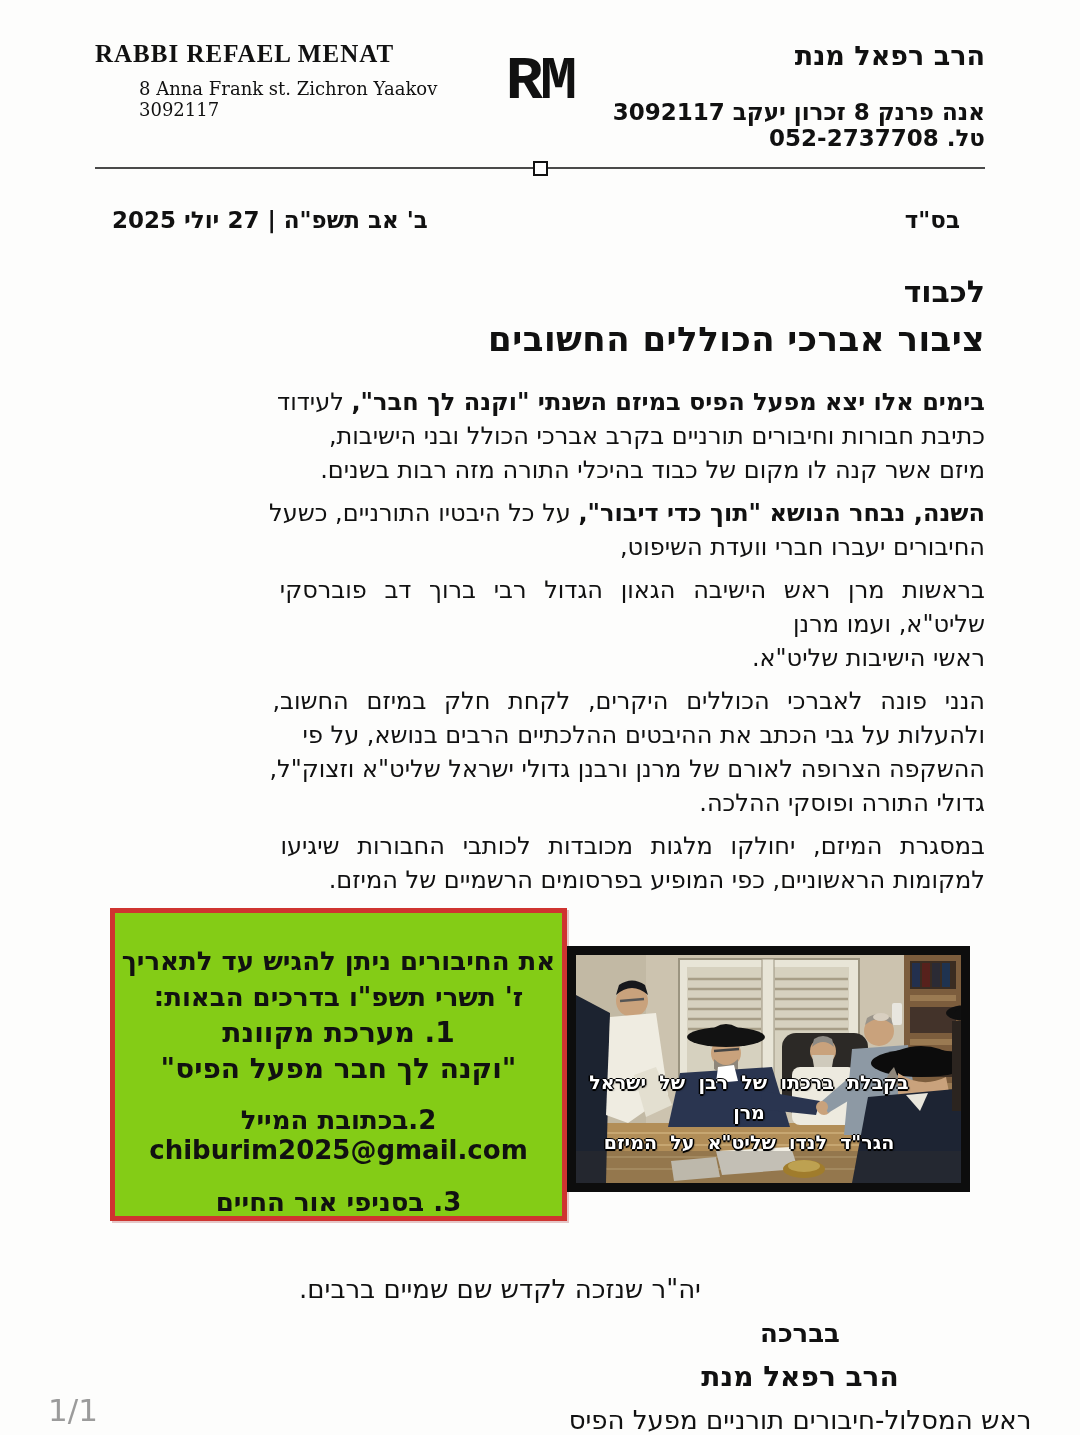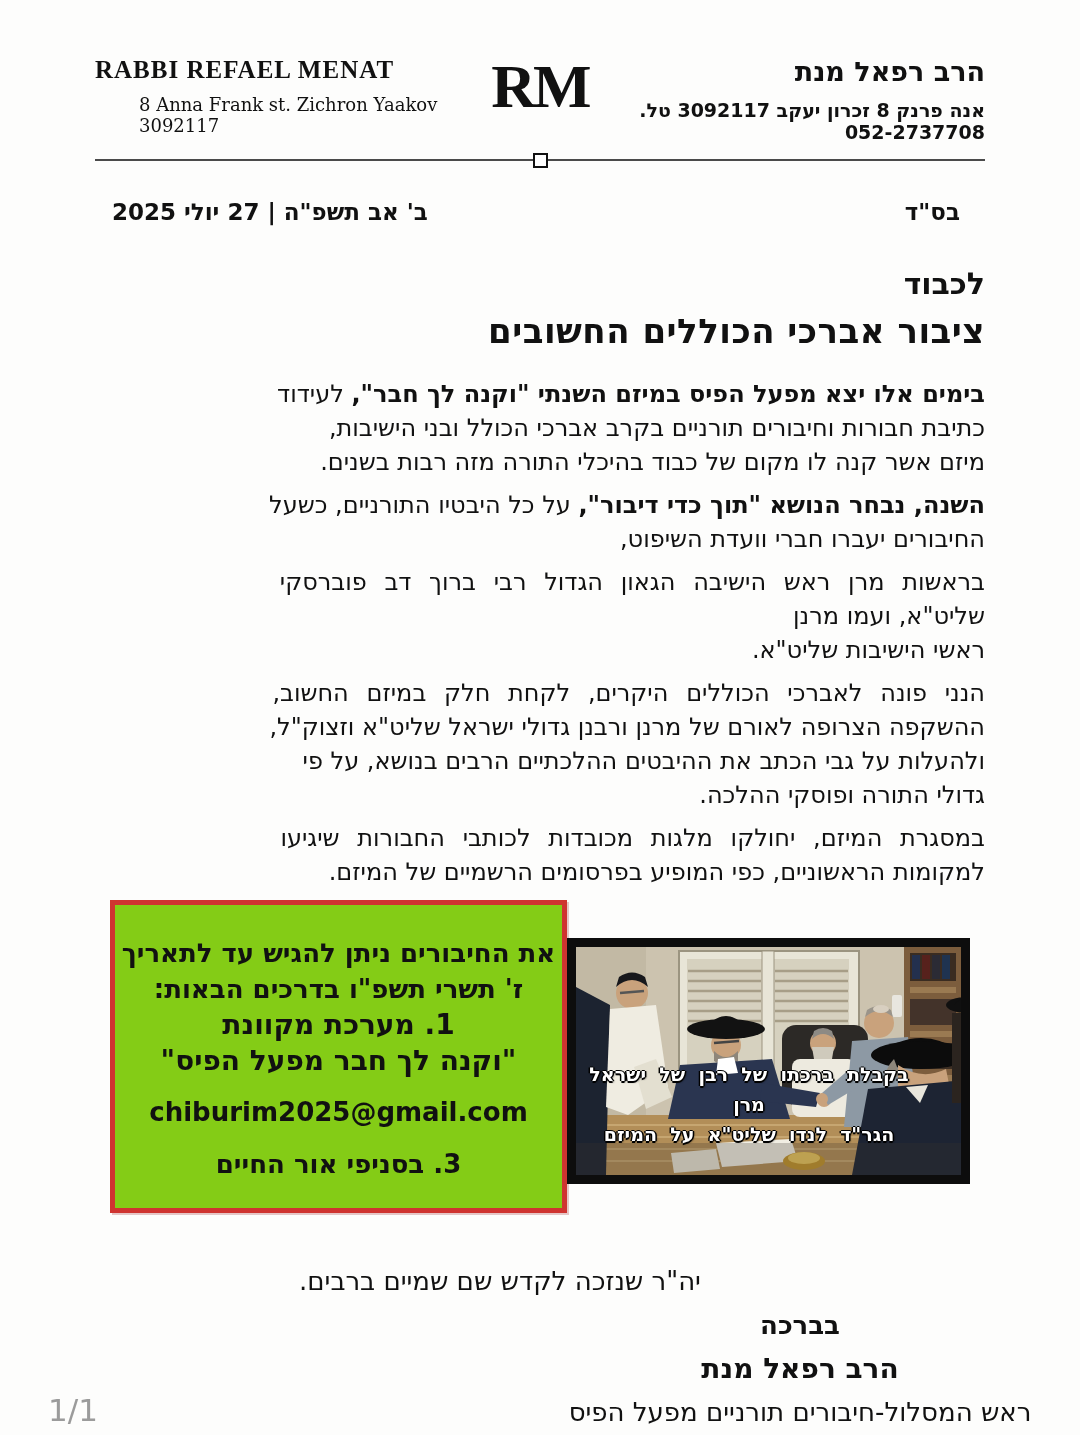--- a/index.html
+++ b/index.html
@@ -5,32 +5,32 @@
   html,body{margin:0;padding:0;}
   body{
     width:1080px;height:1435px;background:#ffffff;position:relative;
     font-family:"DejaVu Sans",sans-serif;color:#111;overflow:hidden;
   }
   .page{position:relative;width:1080px;height:1435px;background:#fdfdfc;}
 
   
   .letterhead{
     display:flex;justify-content:space-between;align-items:flex-start;
-    padding:56px 95px 0 95px;
+    padding:40px 95px 0 95px;
   }
   .lh-en{width:380px;text-align:left;font-family:"Liberation Serif","DejaVu Serif",serif;}
   .lh-en .nm{font-size:25px;letter-spacing:1px;font-weight:600;}
   .lh-en .ad{font-size:18px;margin-top:10px;font-family:"DejaVu Serif",serif;margin-left:44px;}
   .lh-logo{
-    font-family:Liberation Serif, serif;font-size:62px;font-weight:700;
-    letter-spacing:-3px;line-height:60px;margin-top:0;
+    font-family:Liberation Mono, monospace;font-size:62px;font-weight:700;
+    letter-spacing:-3px;line-height:60px;margin-top:12px;
   }
   .lh-he{width:380px;text-align:right;direction:rtl;}
   .lh-he .nm{font-size:27px;font-weight:700;}
-  .lh-he .ad{font-size:19px;margin-top:12px;font-weight:600;}
+  .lh-he .ad{font-size:23px;margin-top:28px;font-weight:600;}
 
   .divider{position:relative;margin:16px 95px 0 95px;height:2px;background:#4a4a4a;}
   .divider .sq{
     position:absolute;left:50%;top:-6px;width:11px;height:11px;margin-left:-7px;
     background:#fff;border:2.5px solid #111;
   }
 
   
   .meta{display:flex;justify-content:space-between;padding:38px 120px 0 112px;font-weight:700;}
   .meta .date{font-size:23px;direction:rtl;}
@@ -130,42 +130,43 @@
       <div class="ln"><b>השנה, נבחר הנושא "תוך כדי דיבור",</b><span> על כל היבטיו התורניים, כשעל</span></div>
       <div class="ln">החיבורים יעברו חברי וועדת השיפוט,</div>
     </div>
     <div class="par">
       <div class="ln wide">בראשות מרן ראש הישיבה הגאון הגדול רבי ברוך דב פוברסקי</div>
       <div class="ln">שליט"א, ועמו מרנן</div>
       <div class="ln">ראשי הישיבות שליט"א.</div>
     </div>
     <div class="par">
       <div class="ln wide">הנני פונה לאברכי הכוללים היקרים, לקחת חלק במיזם החשוב,</div>
+      <div class="ln">ולהעלות על גבי הכתב את ההיבטים ההלכתיים הרבים בנושא, על פי</div>
       <div class="ln">ההשקפה הצרופה לאורם של מרנן ורבנן גדולי ישראל שליט"א וזצוק"ל,</div>
-      <div class="ln">ולהעלות על גבי הכתב את ההיבטים ההלכתיים הרבים בנושא, על פי</div>
       <div class="ln">גדולי התורה ופוסקי ההלכה.</div>
     </div>
     <div class="par">
       <div class="ln wide">במסגרת המיזם, יחולקו מלגות מכובדות לכותבי החבורות שיגיעו</div>
       <div class="ln">למקומות הראשוניים, כפי המופיע בפרסומים הרשמיים של המיזם.</div>
     </div>
   </div>
 
   <div class="mid">
 
     <div class="redbox">
       <div class="bh">
         <div>את החיבורים ניתן להגיש עד לתאריך</div>
         <div>ז' תשרי תשפ"ו בדרכים הבאות:</div>
       </div>
       <div class="it1">
         <div>1. מערכת מקוונת</div>
         <div>"וקנה לך חבר מפעל הפיס"</div>
       </div>
       <div class="it2">
+        <div>2.בכתובת המייל</div>
         <div class="email">chiburim2025@gmail.com</div>
       </div>
       <div class="it3">3. בסניפי אור החיים</div>
     </div>
 
     <div class="photo">
       <svg viewBox="0 0 385 228" xmlns="http://www.w3.org/2000/svg">
 
         <rect x="0" y="0" width="385" height="228" fill="#ccc3af"></rect>
         <rect x="0" y="0" width="70" height="228" fill="#c2b9a4"></rect>

